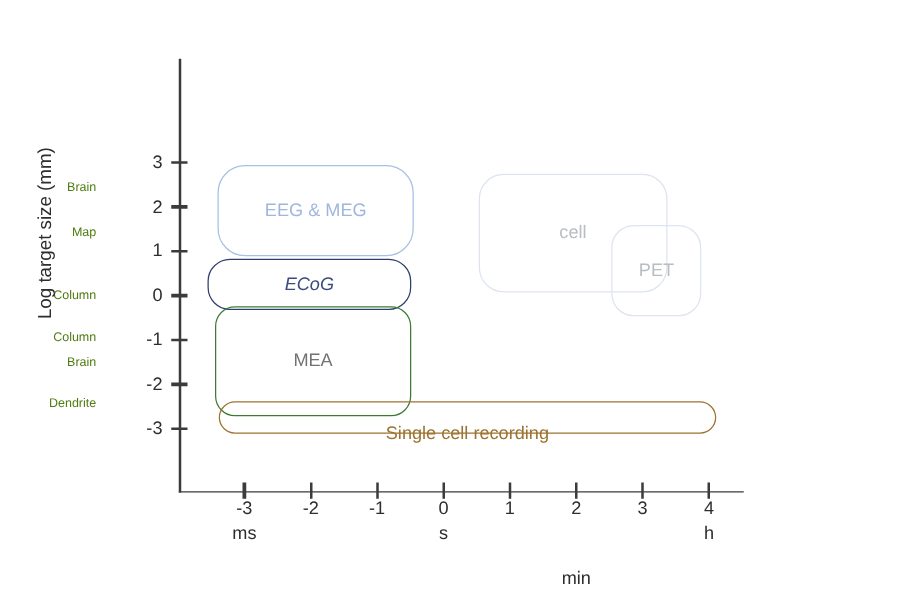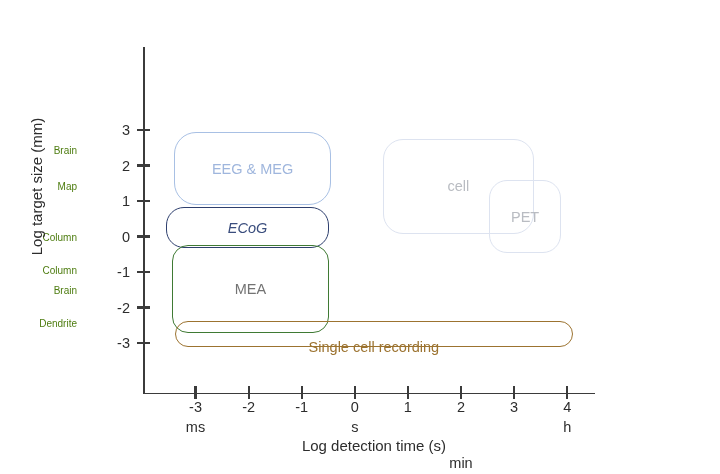--- a/index.html
+++ b/index.html
@@ -119,14 +119,13 @@
       </div>
       <div class="box" style="left: 382.943px; top: 138.52px; width: 150.804px; height: 95.14px; border-width: 1.6px; border-color: rgb(221, 227, 240); border-radius: 20px; background: transparent;">
         <span style="color: rgb(185, 188, 194);">cell</span>
       </div>
       <div class="box" style="left: 489.143px; top: 136.39px; width: 72px; height: 72.42px; border-width: 1.6px; border-color: rgb(221, 227, 240); border-radius: 18px; background: transparent; margin-top: 44px;">
         <span style="color: rgb(185, 188, 194);">PET</span>
       </div>
     </div>
 
   <div id="ylabel">Log target size (mm)</div>
-  <div id="xlabel">Log detection time (s)</div>
 </div>
 
 </body></html>

